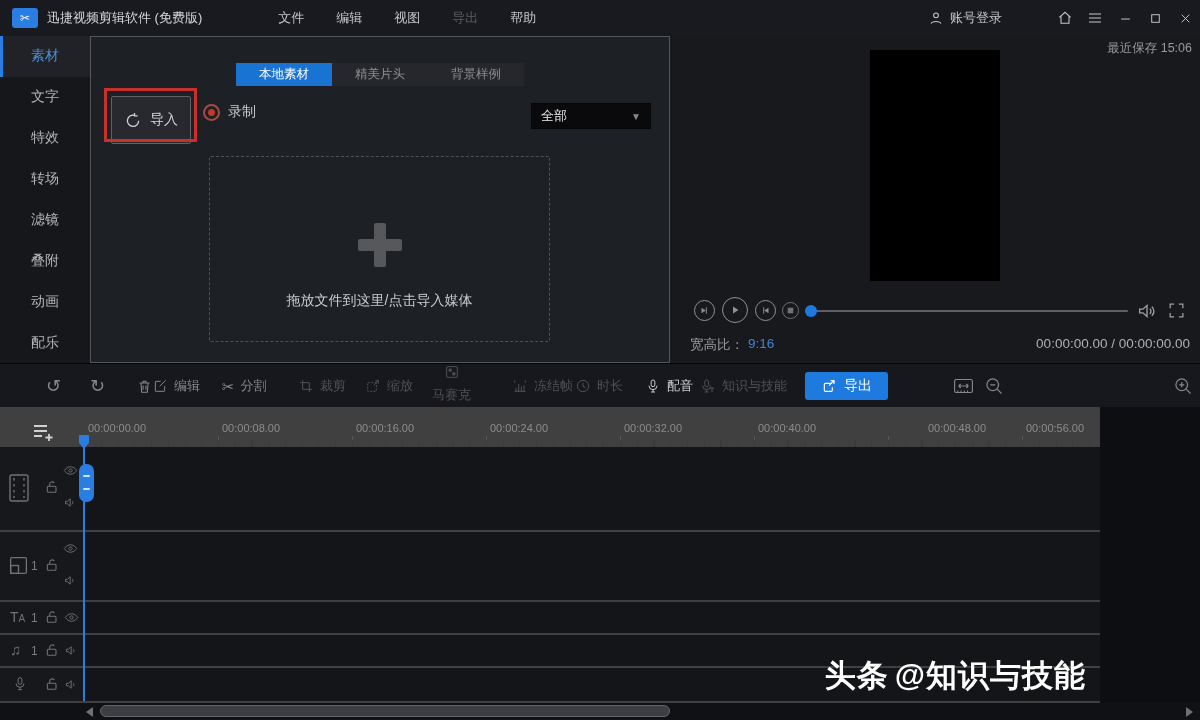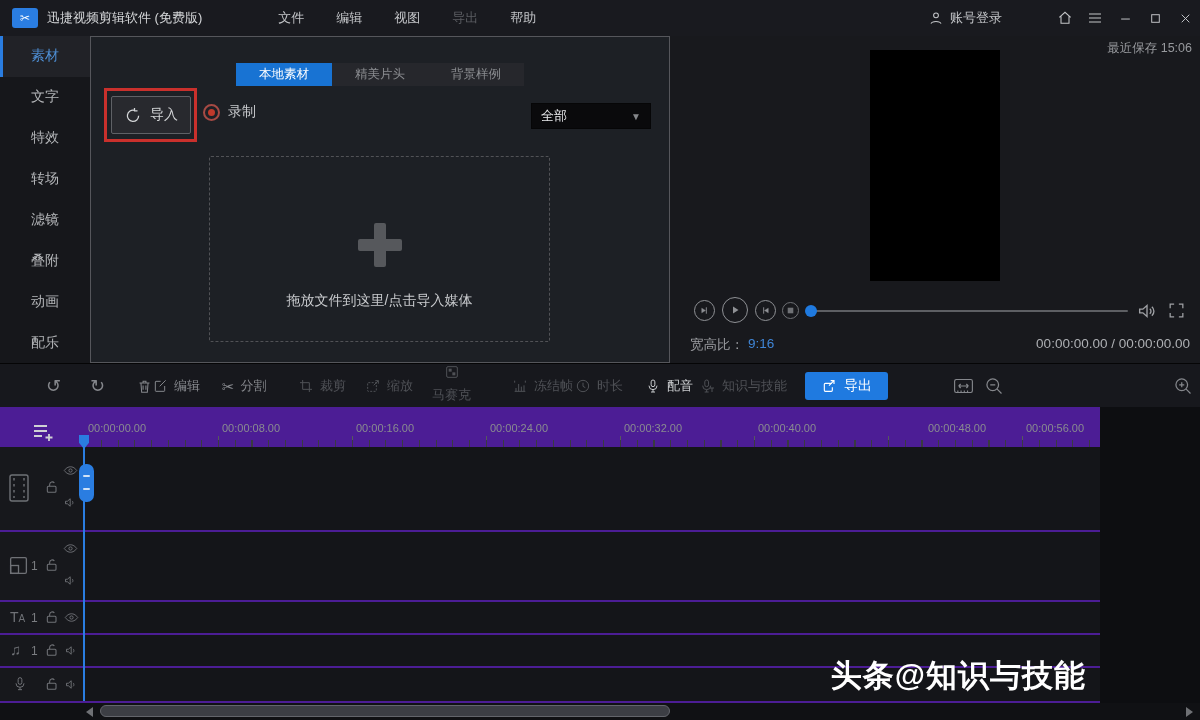--- a/index.html
+++ b/index.html
@@ -29,21 +29,21 @@
   .side-item.active::before{content:"";position:absolute;left:0;top:0;bottom:0;width:3px;background:#2a7de1;}
 
   
   #media-panel{left:90px;top:36px;width:580px;height:327px;background:#1d2025;
                border:1px solid #55565b;box-sizing:border-box;}
   .tabs{position:absolute;left:50%;transform:translateX(-50%);top:26px;display:flex;}
   .tab{width:96px;height:23px;display:flex;align-items:center;justify-content:center;
        font-size:12.5px;background:#26272c;color:#8b8d91;}
   .tab.active{background:#1873d3;color:#fff;}
   .annotation-box{left:13px;top:51px;width:93px;height:54px;border:3px solid #c9302c;box-sizing:border-box;}
-  .import-btn{left:20px;top:59px;width:80px;height:38px;background:#28292e;border:1px solid #5f6166;
+  .import-btn{left:20px;top:59px;width:80px;height:48px;background:#28292e;border:1px solid #5f6166;
               border-radius:2px;display:flex;align-items:center;justify-content:center;gap:8px;
               color:#d4d6d8;font-size:14px;box-sizing:border-box;}
   .record{left:112px;top:66px;display:flex;align-items:center;gap:8px;font-size:14px;color:#c6c8cb;}
   .rec-icon{width:17px;height:17px;border:2px solid #a64a44;border-radius:50%;box-sizing:border-box;
             display:flex;align-items:center;justify-content:center;}
   .rec-icon::after{content:"";width:7px;height:7px;border-radius:50%;background:#c0392b;}
   .filter-dd{left:440px;top:66px;width:120px;height:26px;background:#0a0a0c;border:1px solid #060607;
              box-sizing:border-box;display:flex;align-items:center;}
   .filter-dd .val{font-size:13px;color:#e8e9eb;margin-left:9px;flex:1;}
   .filter-dd .caret{color:#85878b;font-size:10px;margin-right:9px;}
@@ -70,37 +70,37 @@
   
   #toolbar{left:0;top:363px;width:1200px;height:44px;background:#17181d;border-top:1px solid #050506;box-sizing:border-box;}
   .tool{position:absolute;top:0;height:44px;display:flex;align-items:center;gap:6px;font-size:13px;color:#85878c;}
   .tool.dim{color:#4f5156;}
   .tool.lit{color:#c9cbce;}
   .glyph{font-size:18px;line-height:1;}
   .export-btn{position:absolute;left:805px;top:8px;width:83px;height:28px;background:#1f7ae0;border-radius:3px;
               display:flex;align-items:center;justify-content:center;gap:7px;color:#fff;font-size:14px;}
 
   
-  #timeline{left:0;top:407px;width:1100px;height:296px;background:#4c1d95;overflow:hidden;}
+  #timeline{left:0;top:407px;width:1100px;height:296px;background:#404040;overflow:hidden;}
   .ruler-label{position:absolute;top:15px;font-size:11px;color:#8a8c90;white-space:nowrap;}
   .ticks-major{left:84px;top:29px;width:1116px;height:11px;
     background-image:repeating-linear-gradient(to right,#56585d 0 1px,transparent 1px 134px);}
   .ticks-minor{left:84px;top:33px;width:1116px;height:7px;
     background-image:repeating-linear-gradient(to right,#3a3b40 0 1px,transparent 1px 16.75px);}
   .track{position:absolute;left:0;width:1200px;background:#141519;}
   .thead{position:absolute;left:0;top:0;width:84px;height:100%;background:#17181c;color:#6f7176;}
   .thead .cnt{font-size:12px;color:#7b7d81;}
   .hicon{position:absolute;color:#6f7176;}
   .playhead-line{left:83px;top:29px;width:2px;height:265px;background:#2a7de1;}
   .playhead-flag{left:79px;top:28px;width:10px;height:14px;background:#2a7de1;
                  clip-path:polygon(0 0,100% 0,100% 55%,50% 100%,0 55%);}
   .playhead-handle{left:79px;top:57px;width:15px;height:38px;background:#2a7de1;border-radius:7px;}
   .playhead-handle i{position:absolute;left:4px;width:7px;height:2px;background:#cfe2f7;border-radius:1px;}
   .watermark{right:14px;top:248px;font-size:31px;font-weight:bold;color:#fff;letter-spacing:1px;white-space:nowrap;}
-  .watermark b{font-weight:900;margin-right:0;}
+  .watermark b{font-weight:900;margin-right:6px;}
 
   
   #hscroll{left:0;top:703px;width:1200px;height:17px;background:#101114;}
   .sb-thumb{left:100px;top:2px;width:570px;height:12px;background:#3c3e44;border:1px solid #63656b;
             border-radius:6px;box-sizing:border-box;}
   .sb-arrow{top:4px;width:0;height:0;border-top:5px solid transparent;border-bottom:5px solid transparent;}
   .sb-left{left:86px;border-right:7px solid #6f7175;}
   .sb-right{left:1186px;border-left:7px solid #6f7175;}
 </style>
 </head>

